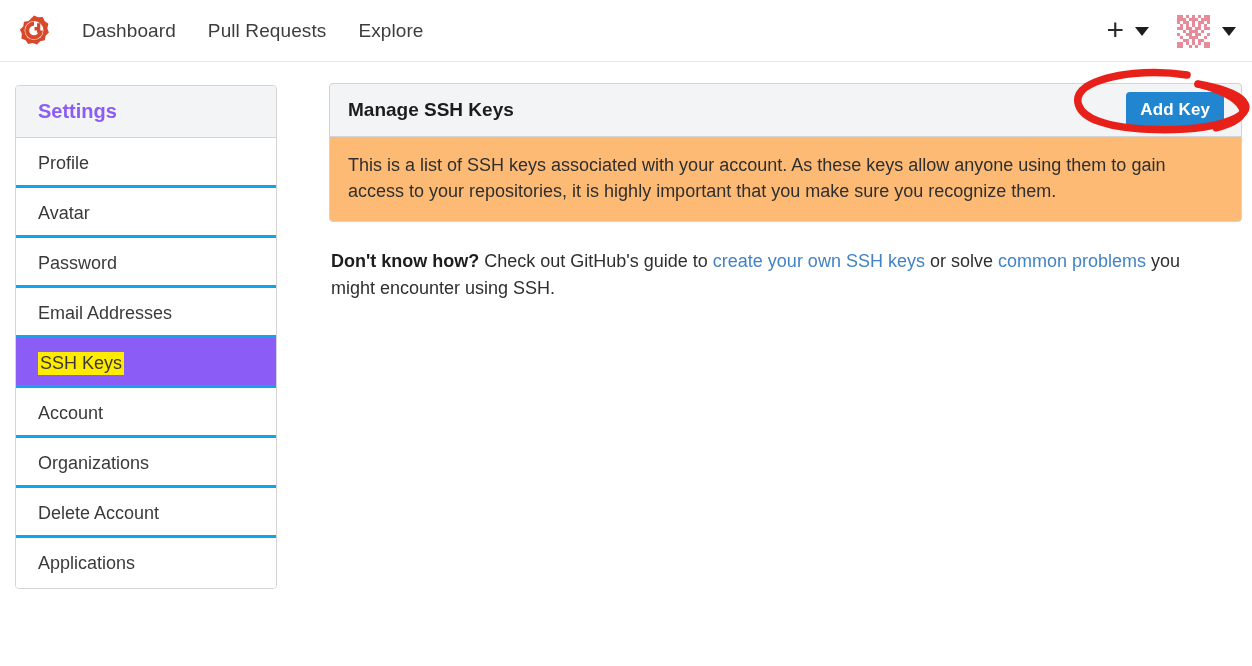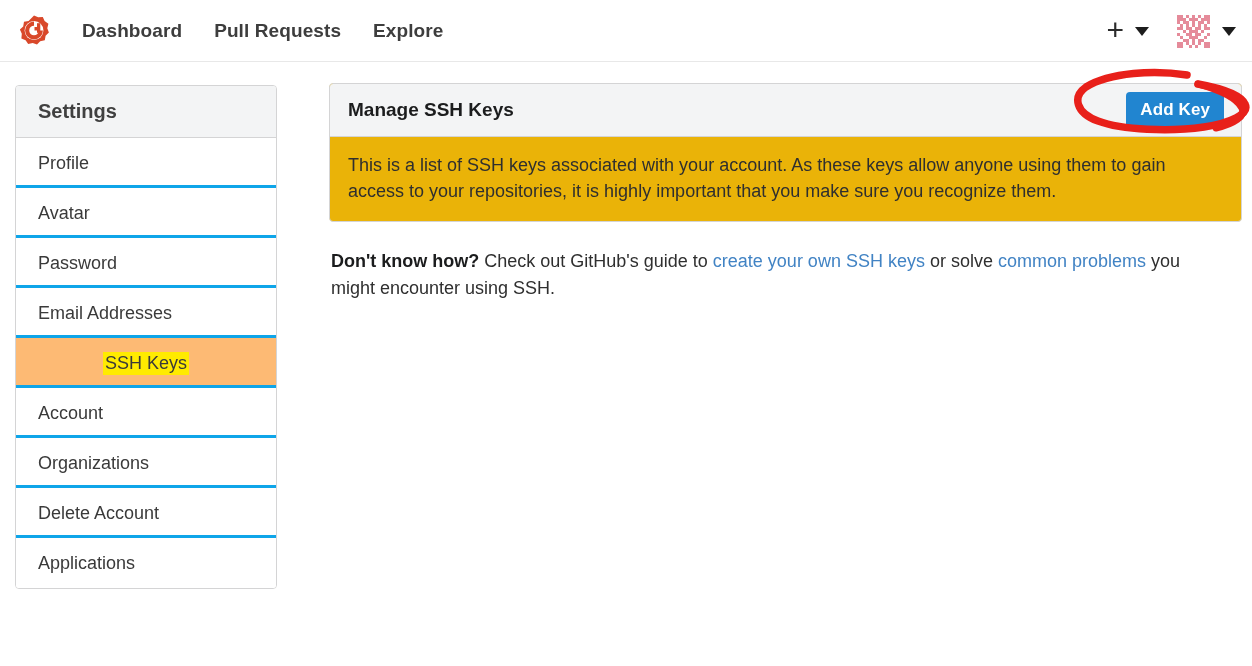--- a/index.html
+++ b/index.html
@@ -42,21 +42,20 @@
   }
   .nav-link {
     font-size: 19px;
     color: #3d3d3d;
     padding: 0 16px;
     text-decoration: none;
     line-height: 62px;
     display: inline-block;
     white-space: nowrap;
     letter-spacing: 0.1px;
-    font-weight: bold;
   }
   .nav-link.first { padding-left: 14px; }
 
   .nav-right {
     position: absolute;
     right: 0; top: 0;
     height: 62px;
     display: flex;
     align-items: center;
     padding-right: 14px;
@@ -106,57 +105,57 @@
     box-sizing: border-box;
     background: #ffffff;
     overflow: hidden;
   }
   .sidebar-header {
     background: #f3f4f5;
     border-bottom: 1px solid #d4d4d5;
     padding: 14px 22px 14px 22px;
     font-size: 20px;
     font-weight: bold;
-    color: #404040;
+    color: #8b5cf6;
     box-sizing: border-box;
     height: 52px;
     display: flex;
     align-items: center;
   }
   .sidebar-item {
     display: block;
     padding: 0 22px;
     height: 50px;
     line-height: 50px;
     font-size: 18px;
     color: #3a3a3a;
     text-decoration: none;
     border-bottom: 3px solid #0ea5e9;
     box-sizing: border-box;
     background: #ffffff;
     white-space: nowrap;
   }
   .sidebar-item:last-child { border-bottom: none; }
-  .sidebar-item.active { background: #fdba74; text-align: center; }
+  .sidebar-item.active { background: #8b5cf6; }
   .hl {
     background: #ffeb00;
     padding: 1px 2px 2px 2px;
   }
 
   
   .main {
     position: absolute;
     left: 329px;
     top: 83px;
     width: 913px;
   }
   .panel {
     border: 1px solid #d4d4d5;
     border-radius: 4px;
-    background: #eab308;
+    background: #fdba74;
     box-sizing: border-box;
     overflow: hidden;
   }
   .panel-header {
     background: #f3f4f5;
     border-bottom: 1px solid #d4d4d5;
     height: 53px;
     display: flex;
     align-items: center;
     justify-content: space-between;

